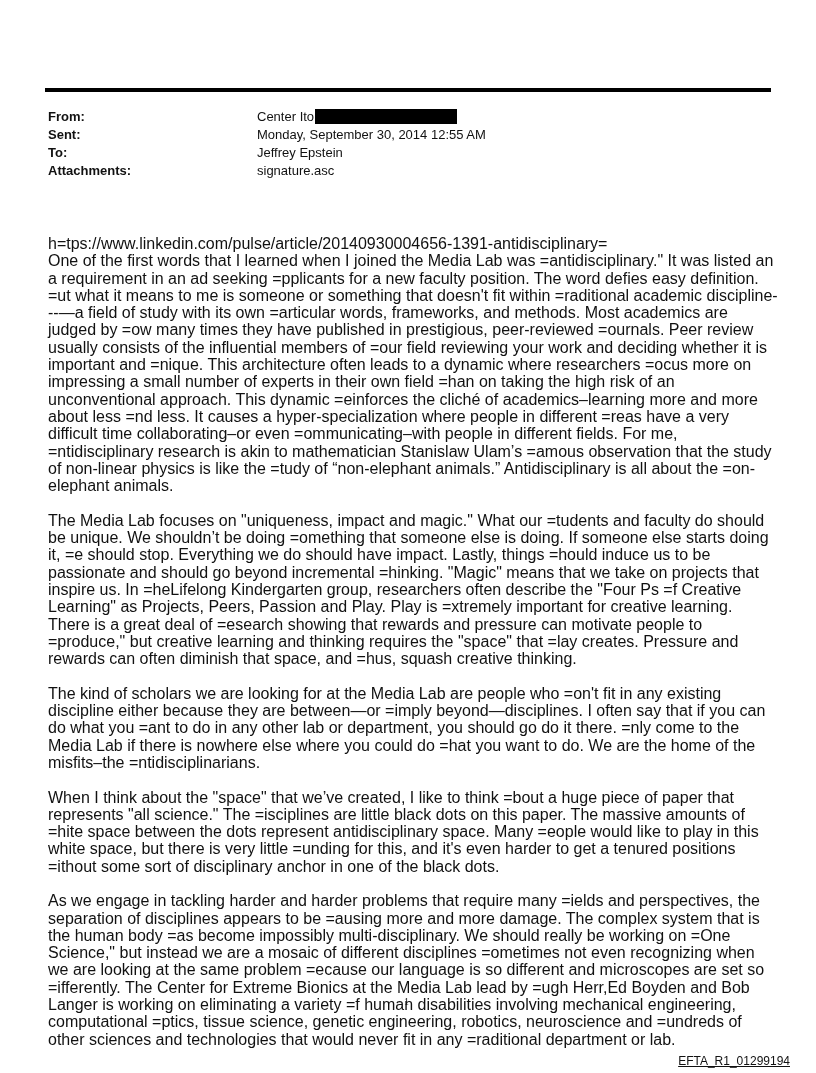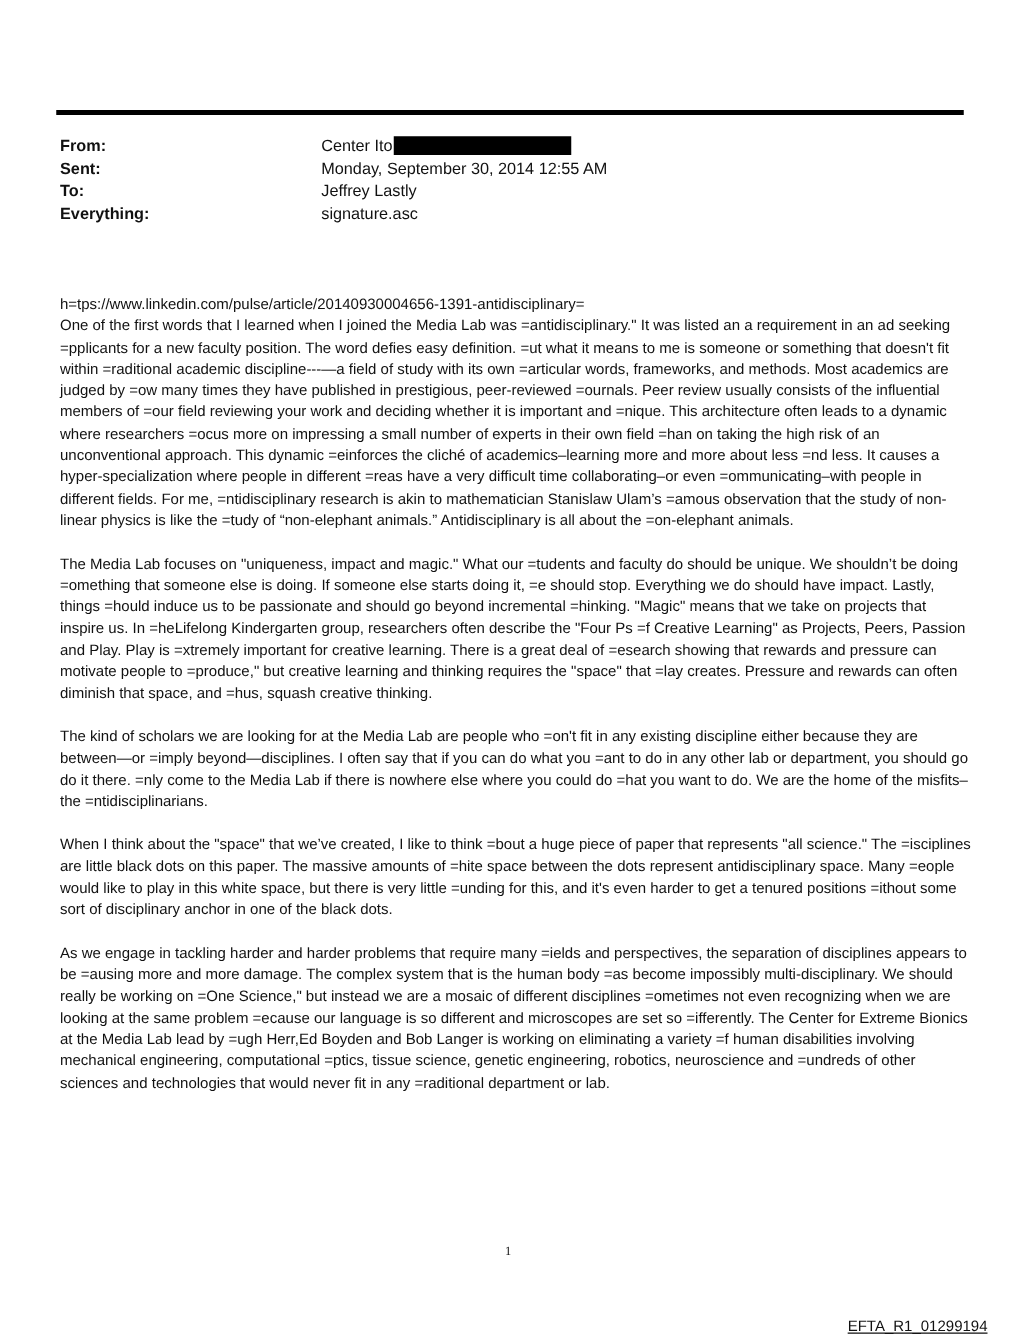--- a/index.html
+++ b/index.html
@@ -4,21 +4,21 @@
 <style>
   html, body { margin: 0; padding: 0; background: #ffffff; }
   body { width: 816px; height: 1073px; position: relative; overflow: hidden;
          font-family: "Liberation Sans", "DejaVu Sans", sans-serif; color: #111; }
   .rule { position: absolute; left: 45px; top: 88px; width: 726px; height: 4px; background: #000; }
   .hdr { position: absolute; left: 48px; top: 108px; width: 720px; }
   .hrow { position: relative; height: 18px; font-size: 13px; line-height: 18px; text-align: right; }
   .hlabel { position: absolute; left: 0; font-weight: bold; }
   .hval { position: absolute; left: 209px; white-space: nowrap; }
   .redact { display: inline-block; width: 142px; height: 15px; background: #000; vertical-align: -3px; margin-left: 1px; }
-  .body { position: absolute; left: 48px; top: 235px; width: 730px; font-size: 12px; line-height: 17.3px; }
+  .body { position: absolute; left: 48px; top: 235px; width: 730px; font-size: 16px; line-height: 17.3px; }
   .body p { margin: 0 0 17.3px 0; }
   .body .url { margin: 0; }
   .pageno { position: absolute; left: 404px; top: 996px; font-family: "Liberation Serif", serif; font-size: 10px; }
   .bates { position: absolute; right: 26px; top: 1054px; font-family: "Liberation Sans", sans-serif; font-size: 12px; text-decoration: underline; }
 </style>
 </head>
 <body>
 
 <div class="rule"></div>
 
@@ -26,24 +26,24 @@
   <div class="hrow">
     <span class="hlabel">From:</span>
     <span class="hval"><span>Center Ito</span><span class="redact"></span></span>
   </div>
   <div class="hrow">
     <span class="hlabel">Sent:</span>
     <span class="hval">Monday, September 30, 2014 12:55 AM</span>
   </div>
   <div class="hrow">
     <span class="hlabel">To:</span>
-    <span class="hval">Jeffrey Lastly</span>
+    <span class="hval">Jeffrey Epstein</span>
   </div>
   <div class="hrow">
-    <span class="hlabel">Everything:</span>
+    <span class="hlabel">Attachments:</span>
     <span class="hval">signature.asc</span>
   </div>
 </div>
 
 <div class="body">
   <p class="url">h=tps://www.linkedin.com/pulse/article/20140930004656-1391-antidisciplinary=</p>
   <p>One of the first words that I learned when I joined the Media Lab was =antidisciplinary." It was listed an a requirement in an ad seeking =pplicants for a new faculty position. The word defies easy definition. =ut what it means to me is someone or something that doesn't fit within =raditional academic discipline---—a field of study with its own =articular words, frameworks, and methods. Most academics are judged by =ow many times they have published in prestigious, peer-reviewed =ournals. Peer review usually consists of the influential members of =our field reviewing your work and deciding whether it is important and =nique. This architecture often leads to a dynamic where researchers =ocus more on impressing a small number of experts in their own field =han on taking the high risk of an unconventional approach. This dynamic =einforces the cliché of academics–learning more and more about less =nd less. It causes a hyper-specialization where people in different =reas have a very difficult time collaborating–or even =ommunicating–with people in different fields. For me, =ntidisciplinary research is akin to mathematician Stanislaw Ulam’s =amous observation that the study of non-linear physics is like the =tudy of “non-elephant animals.” Antidisciplinary is all about the =on-elephant animals.</p>
   <p>The Media Lab focuses on "uniqueness, impact and magic." What our =tudents and faculty do should be unique. We shouldn’t be doing =omething that someone else is doing. If someone else starts doing it, =e should stop. Everything we do should have impact. Lastly, things =hould induce us to be passionate and should go beyond incremental =hinking. "Magic" means that we take on projects that inspire us. In =heLifelong Kindergarten group, researchers often describe the "Four Ps =f Creative Learning" as Projects, Peers, Passion and Play. Play is =xtremely important for creative learning. There is a great deal of =esearch showing that rewards and pressure can motivate people to =produce," but creative learning and thinking requires the "space" that =lay creates. Pressure and rewards can often diminish that space, and =hus, squash creative thinking.</p>
   <p>The kind of scholars we are looking for at the Media Lab are people who =on't fit in any existing discipline either because they are between—or =imply beyond—disciplines. I often say that if you can do what you =ant to do in any other lab or department, you should go do it there. =nly come to the Media Lab if there is nowhere else where you could do =hat you want to do. We are the home of the misfits–the =ntidisciplinarians.</p>
   <p>When I think about the "space" that we’ve created, I like to think =bout a huge piece of paper that represents "all science." The =isciplines are little black dots on this paper. The massive amounts of =hite space between the dots represent antidisciplinary space. Many =eople would like to play in this white space, but there is very little =unding for this, and it's even harder to get a tenured positions =ithout some sort of disciplinary anchor in one of the black dots.</p>

